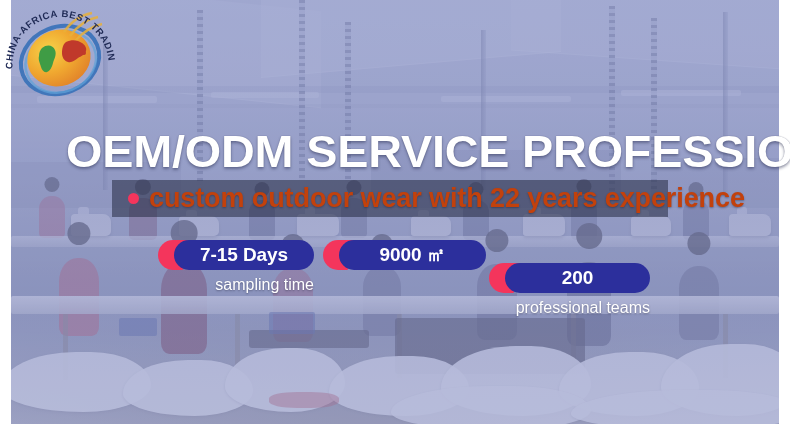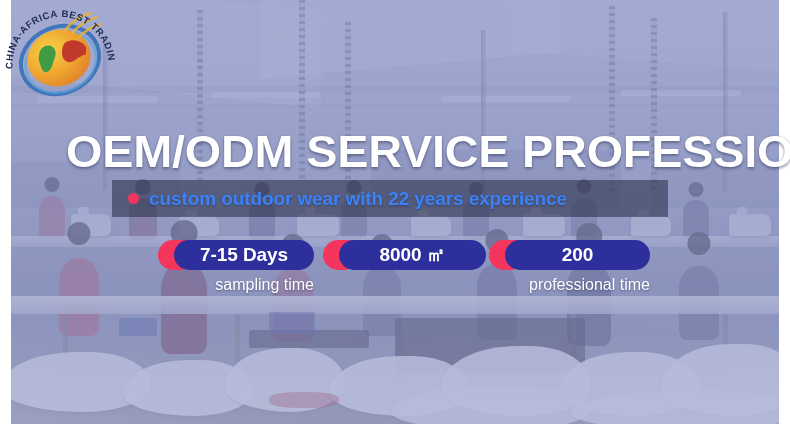--- a/index.html
+++ b/index.html
@@ -218,23 +218,23 @@
   #subtitle-dot {
     width: 11px;
     height: 11px;
     border-radius: 50%;
     background: #f4355c;
     margin-left: 16px;
     margin-right: 10px;
     flex: none;
   }
   #subtitle-text {
-    font-size: 19px;
+    font-size: 27px;
     font-weight: 700;
-    color: #3b82f6;
+    color: #c2410c;
     letter-spacing: -0.1px;
     white-space: nowrap;
     text-shadow: 0 1px 2px rgba(30,32,56,0.40);
   }
 
   
   .feature {
     position: absolute;
     top: 240px;
   }
@@ -446,29 +446,29 @@
           <span class="pill-label">7-15 Days</span>
         </span>
       </div>
       <div class="feature-caption" style="width: 156px;">sampling time</div>
     </div>
 
     <div class="feature" id="feature-1" style="left: 323px;">
       <div class="pill-wrap" style="width: 163px;">
         <span class="pill-tab"></span>
         <span class="pill" id="pill-1" style="width: 147px;">
-          <span class="pill-label">8000 ㎡</span>
+          <span class="pill-label">9000 ㎡</span>
         </span>
       </div>
     </div>
 
     <div class="feature" id="feature-2" style="left: 489px;">
-      <div class="pill-wrap" style="width: 161px;">
+      <div class="pill-wrap" style="width: 161px; margin-top: 23px;">
         <span class="pill-tab"></span>
         <span class="pill" id="pill-2" style="width: 145px;">
           <span class="pill-label">200</span>
         </span>
       </div>
-      <div class="feature-caption" style="width: 161px;">professional time</div>
+      <div class="feature-caption" style="width: 161px;">professional teams</div>
     </div>
 
   </div>
 </div>
 
 </body></html>

